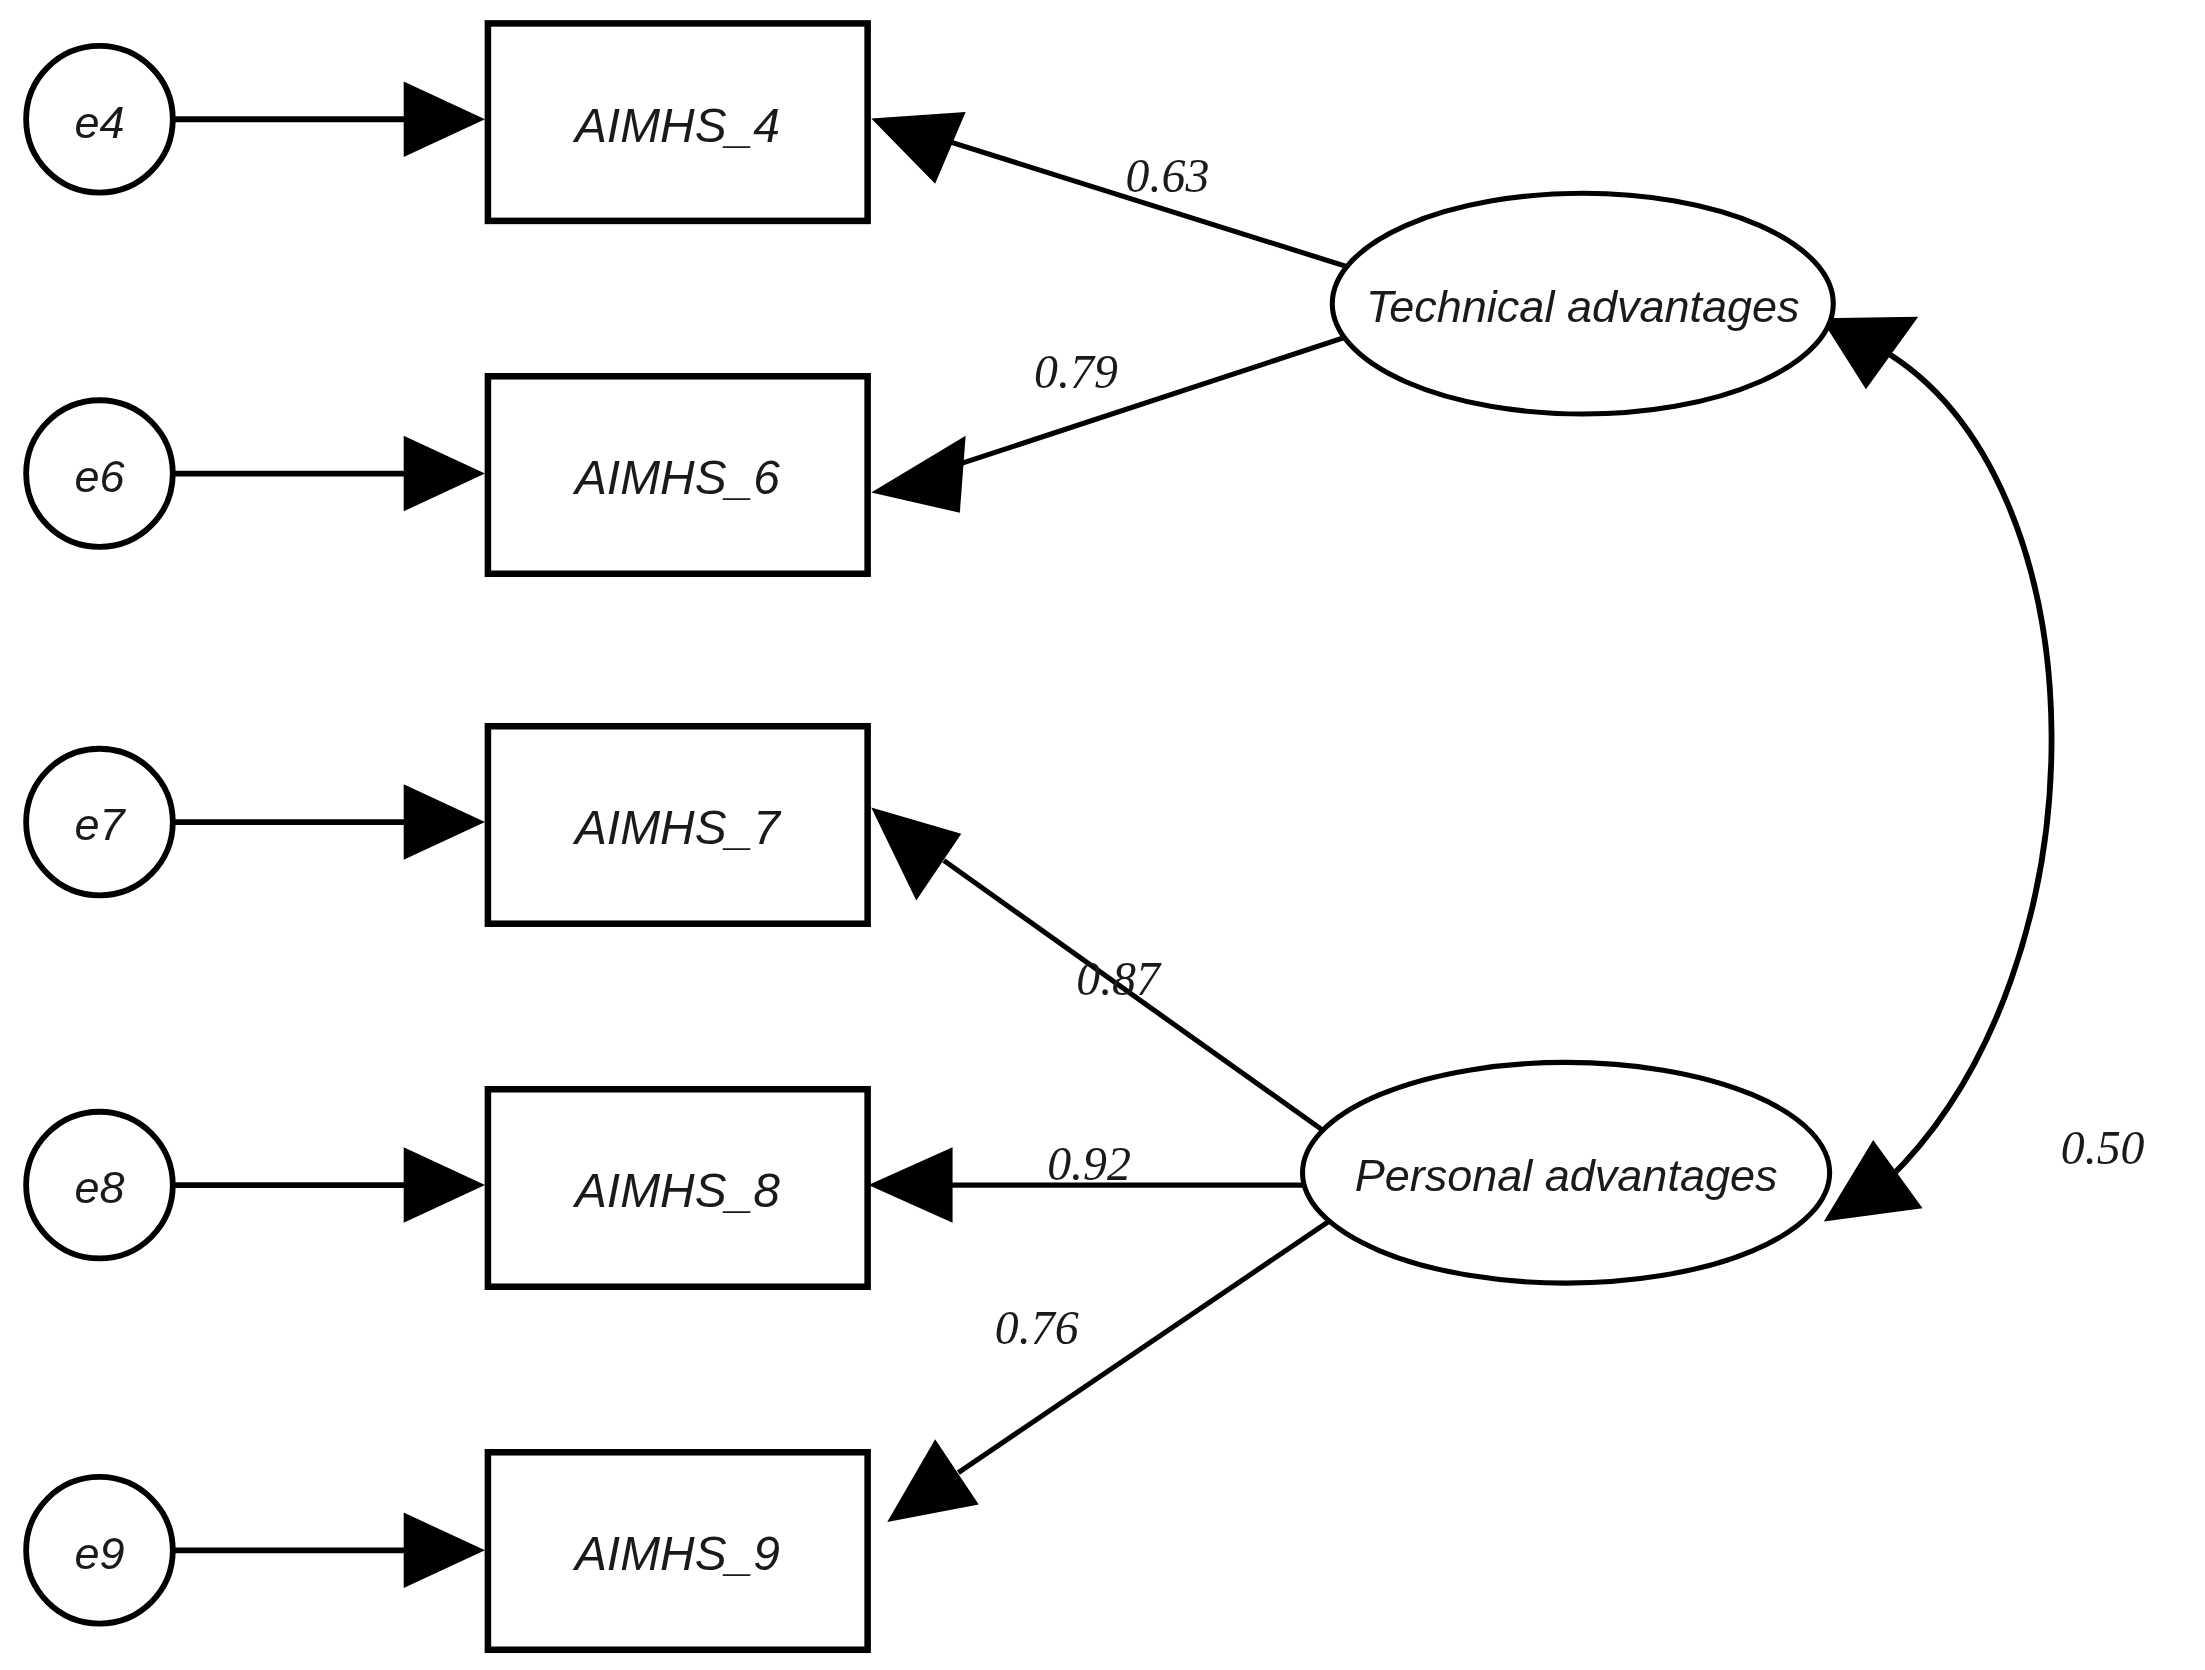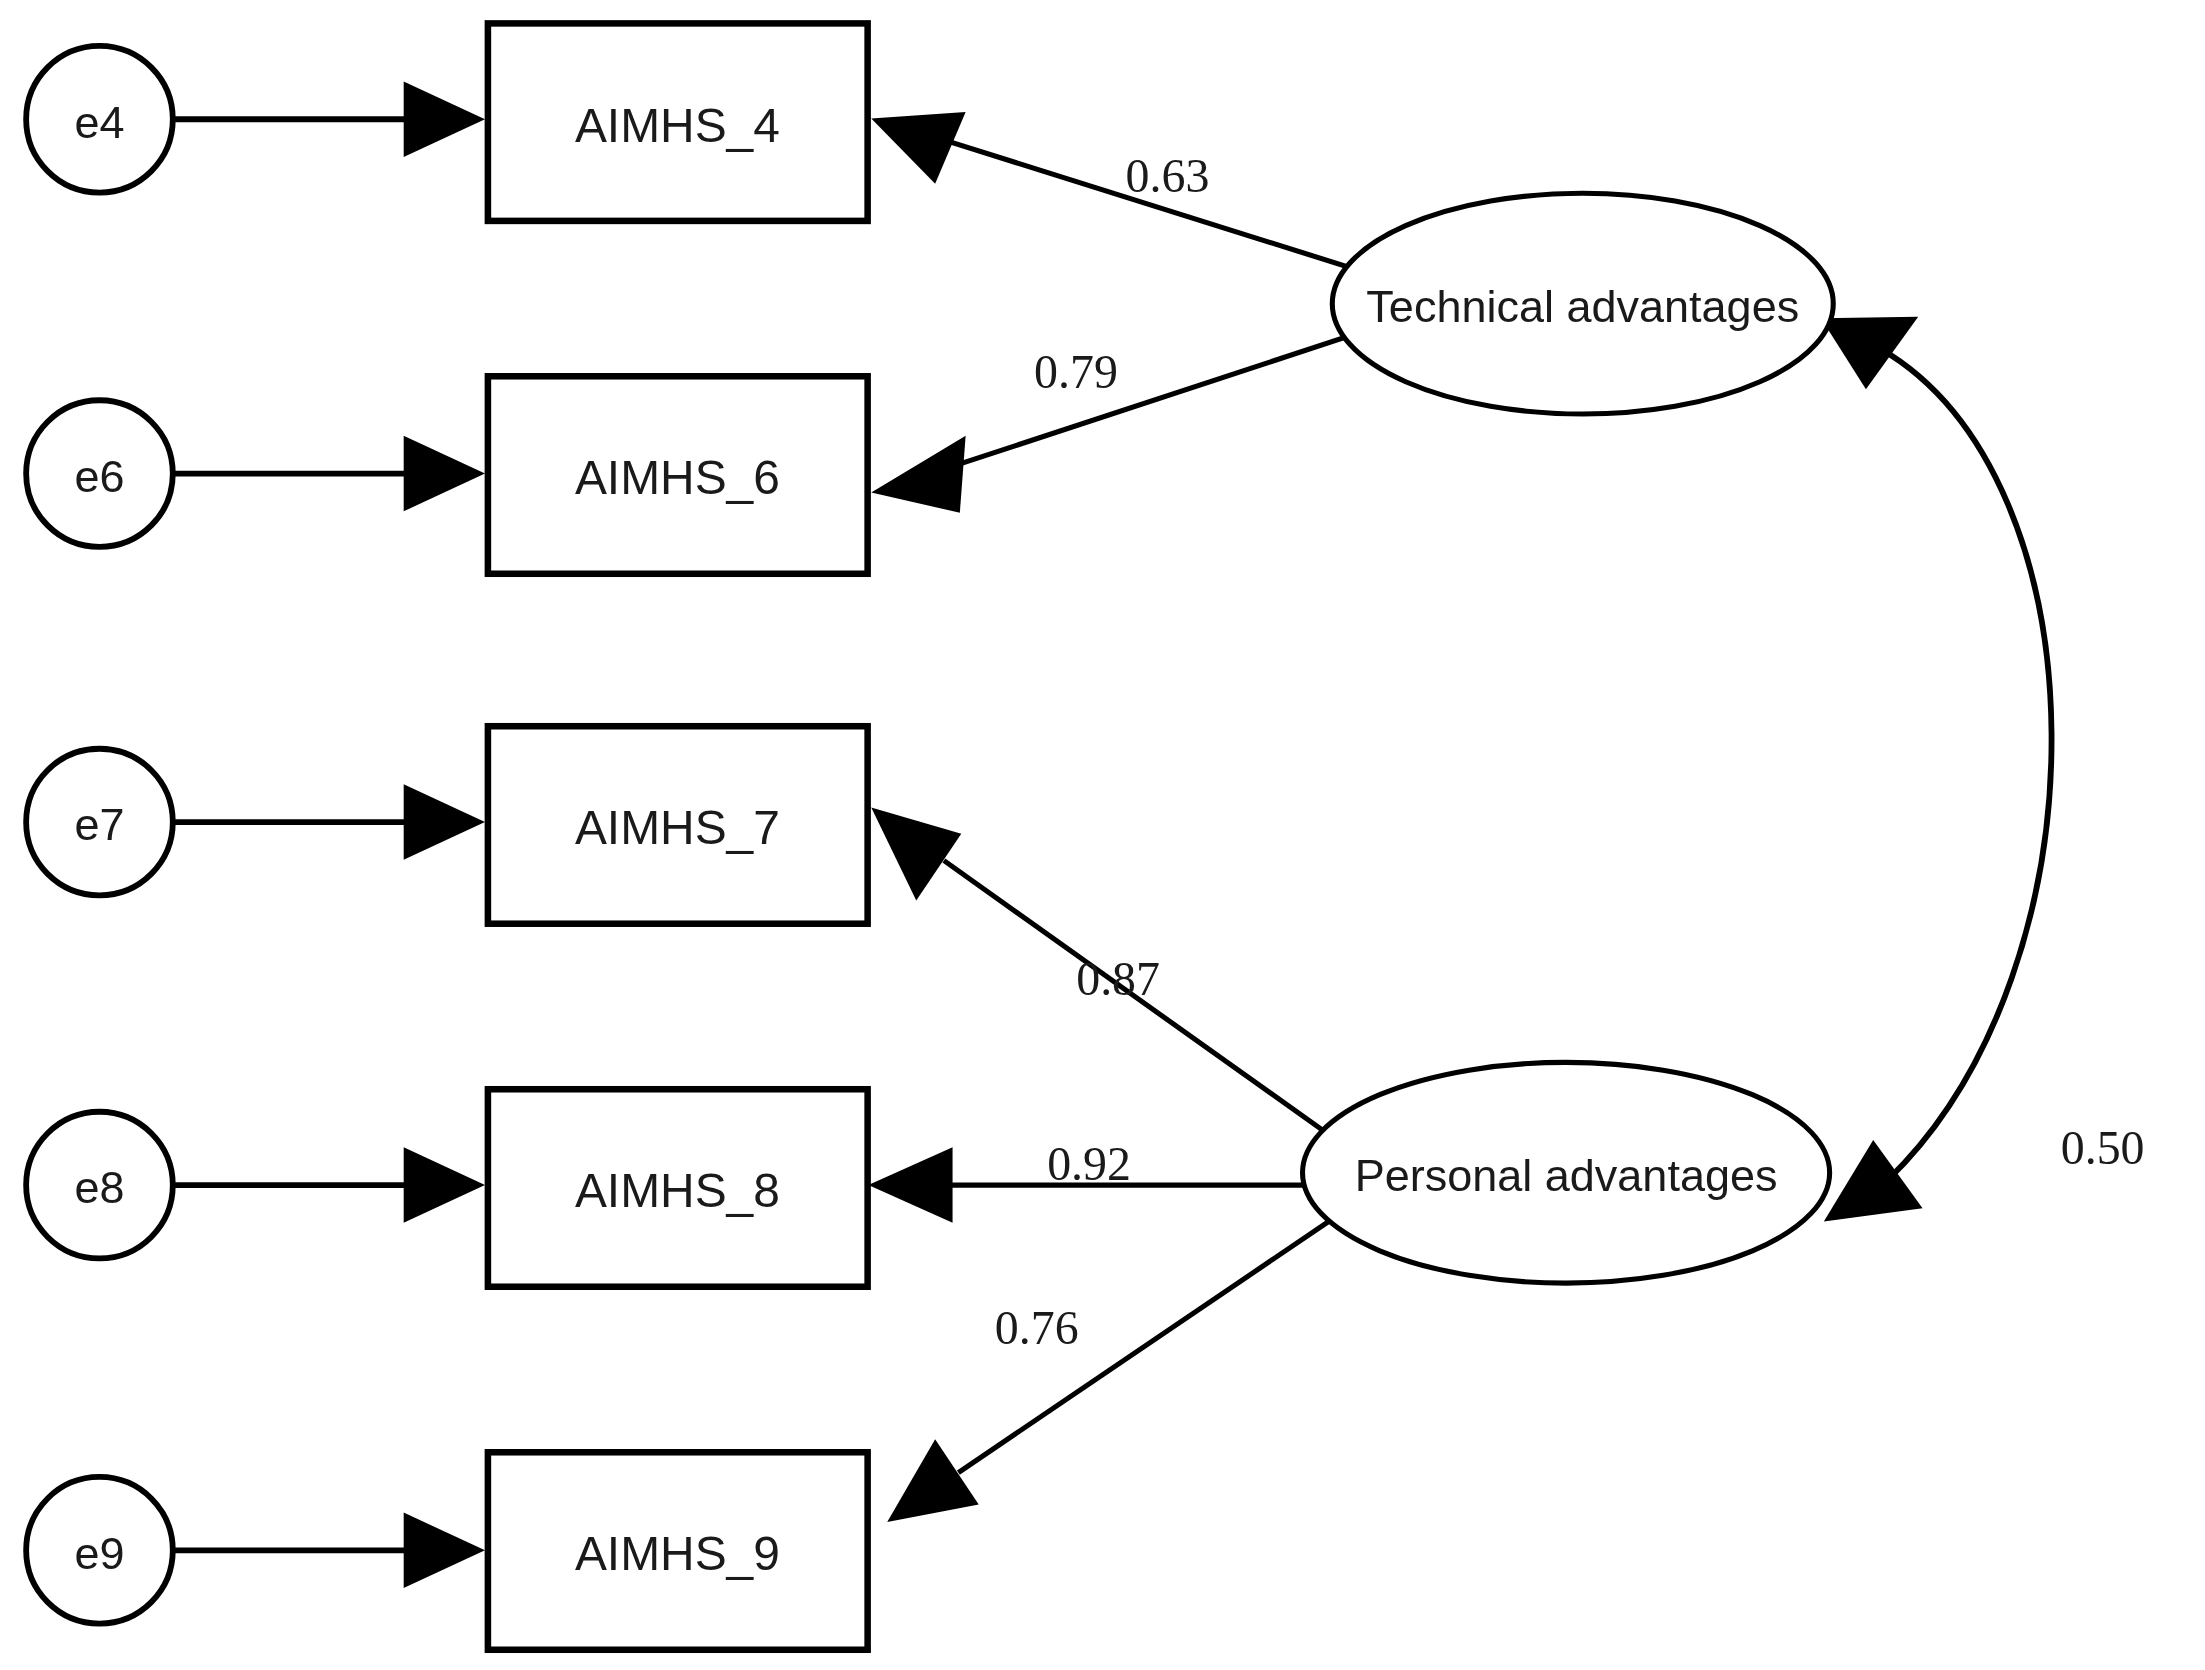--- a/index.html
+++ b/index.html
@@ -12,20 +12,21 @@
     font-family: "Liberation Sans", sans-serif;
     width: 2205px;
     height: 1671px;
     overflow: hidden;
   }
   #diagram-root {
     position: relative;
     width: 1984px;
     height: 1671px;
     background: #fdba74;
+    font-style: italic;
   }
   svg.sem-canvas {
     display: block;
     width: 2205px;
     height: 1671px;
     background: #ffffff;
   }
   .node-shape {
     fill: #ffffff;
     stroke: #000000;

